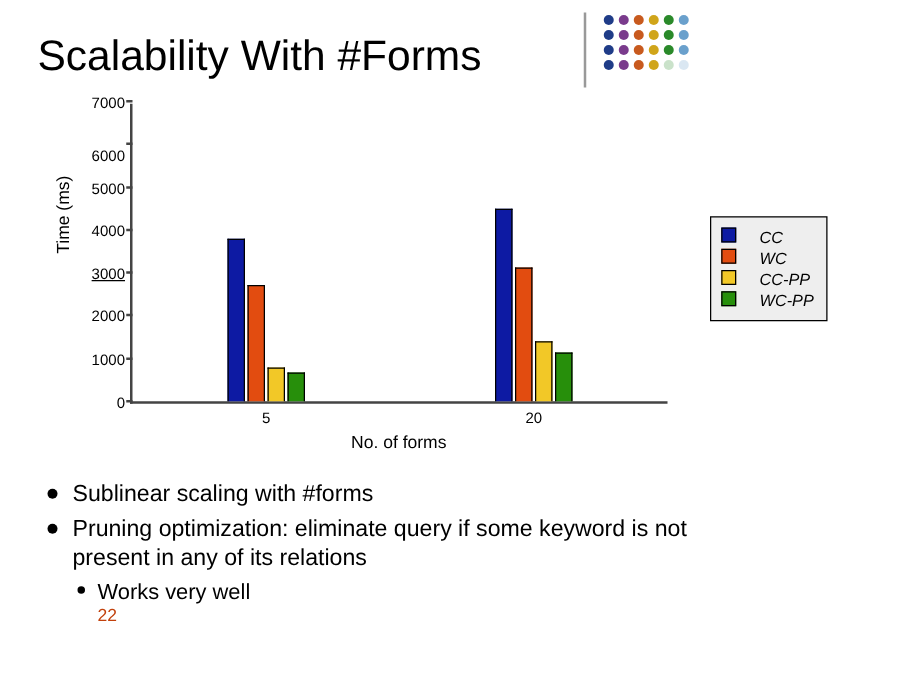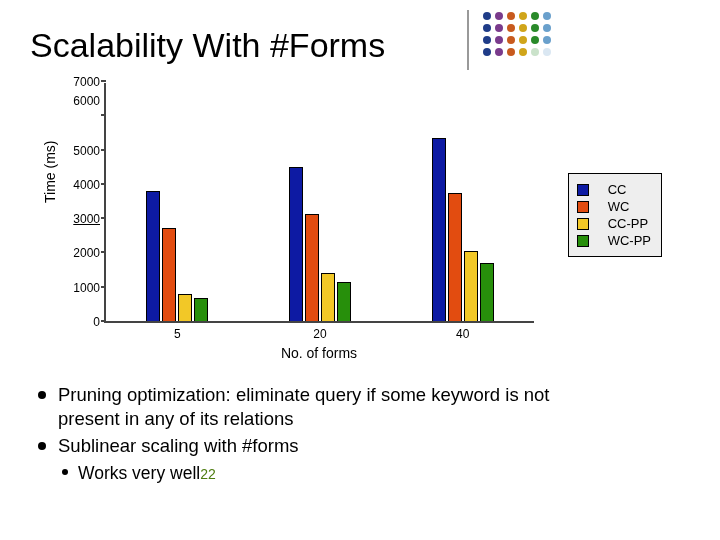--- a/index.html
+++ b/index.html
@@ -113,48 +113,49 @@
   }
   .legend {
     position: absolute;
     right: 6px; top: 100px;
     border: 1px solid #000;
     background: #eeeeee;
     padding: 6px 10px 6px 8px;
     font-size: 13px;
   }
   .legend-row {
-    display: flex; align-items: center;
+    display: flex; align-items: flex-start;
     gap: 19px;
     margin: 2px 0;
+    font-style: italic;
   }
   .legend-swatch {
     width: 12px; height: 12px;
     border: 1px solid #000;
   }
   .bullets {
     margin: 10px 4px 0 4px;
     font-size: 18.5px;
     line-height: 1.28;
   }
   .bullets ul { list-style: none; padding: 0; margin: 0; }
   .bullets li.l1 { position: relative; padding-left: 26px; margin-bottom: 4px; }
   .bullets li.l1::before {
     content: ""; position: absolute; left: 6px; top: 8px;
     width: 8px; height: 8px; background: #000; border-radius: 50%;
   }
   .bullets li.l2 {
     position: relative; padding-left: 46px; font-size: 17.5px; margin-top: 4px;
-    display: flex; justify-content: flex-start; align-items: baseline;
+    display: flex; justify-content: flex-start; align-items: baseline; flex-direction: column;
   }
   .bullets li.l2::before {
     content: ""; position: absolute; left: 30px; top: 7px;
     width: 6px; height: 6px; background: #000; border-radius: 50%;
   }
-  .pagenum { font-size: 14px; color: #4d7c0f; padding-right: 8px; }
+  .pagenum { font-size: 14px; color: #c2410c; padding-right: 8px; }
 </style>
 </head>
 <body>
 
 <div class="slide">
 
   <div class="corner-deco">
     <div class="vline"></div>
     <div class="dots">
         <div class="dot" style="background: rgb(31, 60, 136); opacity: 1;"></div>
@@ -197,41 +198,34 @@
             <div class="bar" style="height: 23.3143px; background: rgb(39, 143, 11);"></div>
             <div class="xtick">5</div>
           </div>
           <div class="group">
             <div class="bar" style="height: 154.286px; background: rgb(13, 26, 163);"></div>
             <div class="bar" style="height: 106.971px; background: rgb(226, 76, 16);"></div>
             <div class="bar" style="height: 48px; background: rgb(242, 200, 39);"></div>
             <div class="bar" style="height: 39.4286px; background: rgb(39, 143, 11);"></div>
             <div class="xtick">20</div>
           </div>
-          <div class="group">
-            <div class="bar" style="height: 183.429px; background: rgb(13, 26, 163);"></div>
-            <div class="bar" style="height: 127.886px; background: rgb(226, 76, 16);"></div>
-            <div class="bar" style="height: 70.2857px; background: rgb(242, 200, 39);"></div>
-            <div class="bar" style="height: 58.2857px; background: rgb(39, 143, 11);"></div>
-            <div class="xtick">40</div>
-          </div>
         </div>
     <div class="ytick" style="bottom: -1px;">0</div>
         <div class="ytick-mark" style="bottom: -1px;"></div>
         <div class="ytick" style="bottom: 33.2857px;">1000</div>
         <div class="ytick-mark" style="bottom: 33.2857px;"></div>
         <div class="ytick" style="bottom: 67.5714px;">2000</div>
         <div class="ytick-mark" style="bottom: 67.5714px;"></div>
         <div class="ytick" style="bottom: 101.857px; text-decoration: underline;">3000</div>
         <div class="ytick-mark" style="bottom: 101.857px;"></div>
         <div class="ytick" style="bottom: 136.143px;">4000</div>
         <div class="ytick-mark" style="bottom: 136.143px;"></div>
         <div class="ytick" style="bottom: 170.429px;">5000</div>
         <div class="ytick-mark" style="bottom: 170.429px;"></div>
-        <div class="ytick" style="bottom: 220px;">6000</div>
+        <div class="ytick" style="bottom: 196px;">6000</div>
         <div class="ytick-mark" style="bottom: 204.714px;"></div>
         <div class="ytick" style="bottom: 239px;">7000</div>
         <div class="ytick-mark" style="bottom: 239px;"></div>
       </div>
     <div class="xlabel">No. of forms</div>
     <div class="legend">
         <div class="legend-row">
           <div class="legend-swatch" style="background: rgb(13, 26, 163);"></div>
           <span>CC</span>
         </div>
@@ -245,22 +239,22 @@
         </div>
         <div class="legend-row">
           <div class="legend-swatch" style="background: rgb(39, 143, 11);"></div>
           <span>WC-PP</span>
         </div>
       </div>
   </div>
 
   <div class="bullets">
     <ul>
+      <li class="l1">Sublinear scaling with #forms</li>
       <li class="l1">Pruning optimization: eliminate query if some keyword is not present in any of its relations</li>
-      <li class="l1">Sublinear scaling with #forms</li>
       <li class="l2">
         <span>Works very well</span>
         <span class="pagenum">22</span>
       </li>
     </ul>
   </div>
 
 </div>
 
 </body></html>

